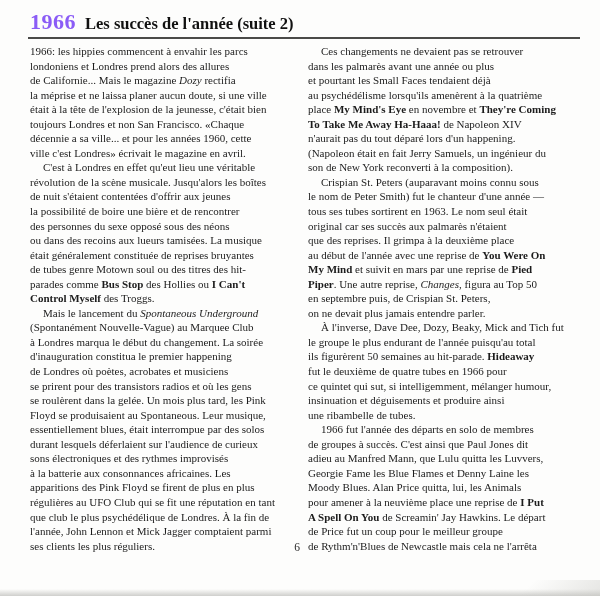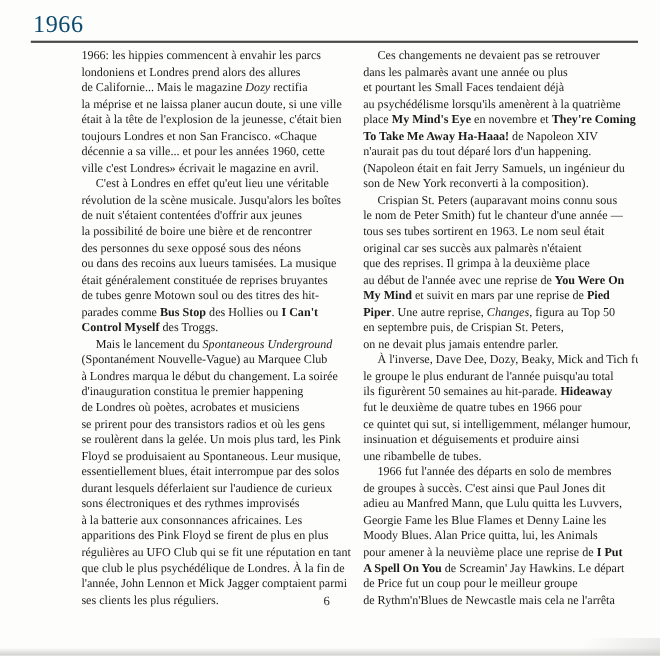--- a/index.html
+++ b/index.html
@@ -12,38 +12,38 @@
     color: #1c1c1c;
   }
   .page { position: absolute; inset: 0; }
 
   .header {
     position: absolute; left: 30px; top: 9px; right: 22px;
     display: flex; align-items: baseline; gap: 9px;
     white-space: nowrap;
   }
   .header .year {
-    font-size: 22px; font-weight: normal; color: #0c4a6e;
+    font-size: 22px; font-weight: bold; color: #8b5cf6;
     letter-spacing: 0.5px;
   }
   .header .title {
     font-size: 16.5px; font-weight: bold; color: #111;
   }
   .title-rule {
     position: absolute; left: 28px; right: 20px; top: 37px;
     border-top: 2px solid #4a4a48;
     height: 0;
   }
 
   .columns {
     position: absolute; left: 30px; top: 44px; right: 20px;
     display: flex; gap: 10px;
   }
   .col { overflow: hidden; }
-  .col-left  { width: 268px; margin-left: 44px; }
+  .col-left  { width: 268px; }
   .col-right { width: 272px; }
 
   .para {
     margin: 0;
     font-size: 11px;
     line-height: 14.55px;
     white-space: pre;
     color: #1c1c1c;
   }
   .para.indent { text-indent: 13px; }
@@ -65,20 +65,21 @@
     background: linear-gradient(135deg, rgba(253,253,252,0) 40%, rgba(200,200,196,0.45));
   }
 </style>
 </head>
 <body>
 
 <div class="page">
 
   <div class="header">
     <span class="year">1966</span>
+    <span class="title">Les succès de l'année (suite 2)</span>
   </div>
 
   <div class="title-rule"></div>
 
   <div class="columns">
     <div class="col col-left">
         <p class="para"><span>1966: les hippies commencent à envahir les parcs
 londoniens et Londres prend alors des allures
 de Californie... Mais le magazine </span><span class="italic">Dozy</span><span> rectifia
 la méprise et ne laissa planer aucun doute, si une ville

